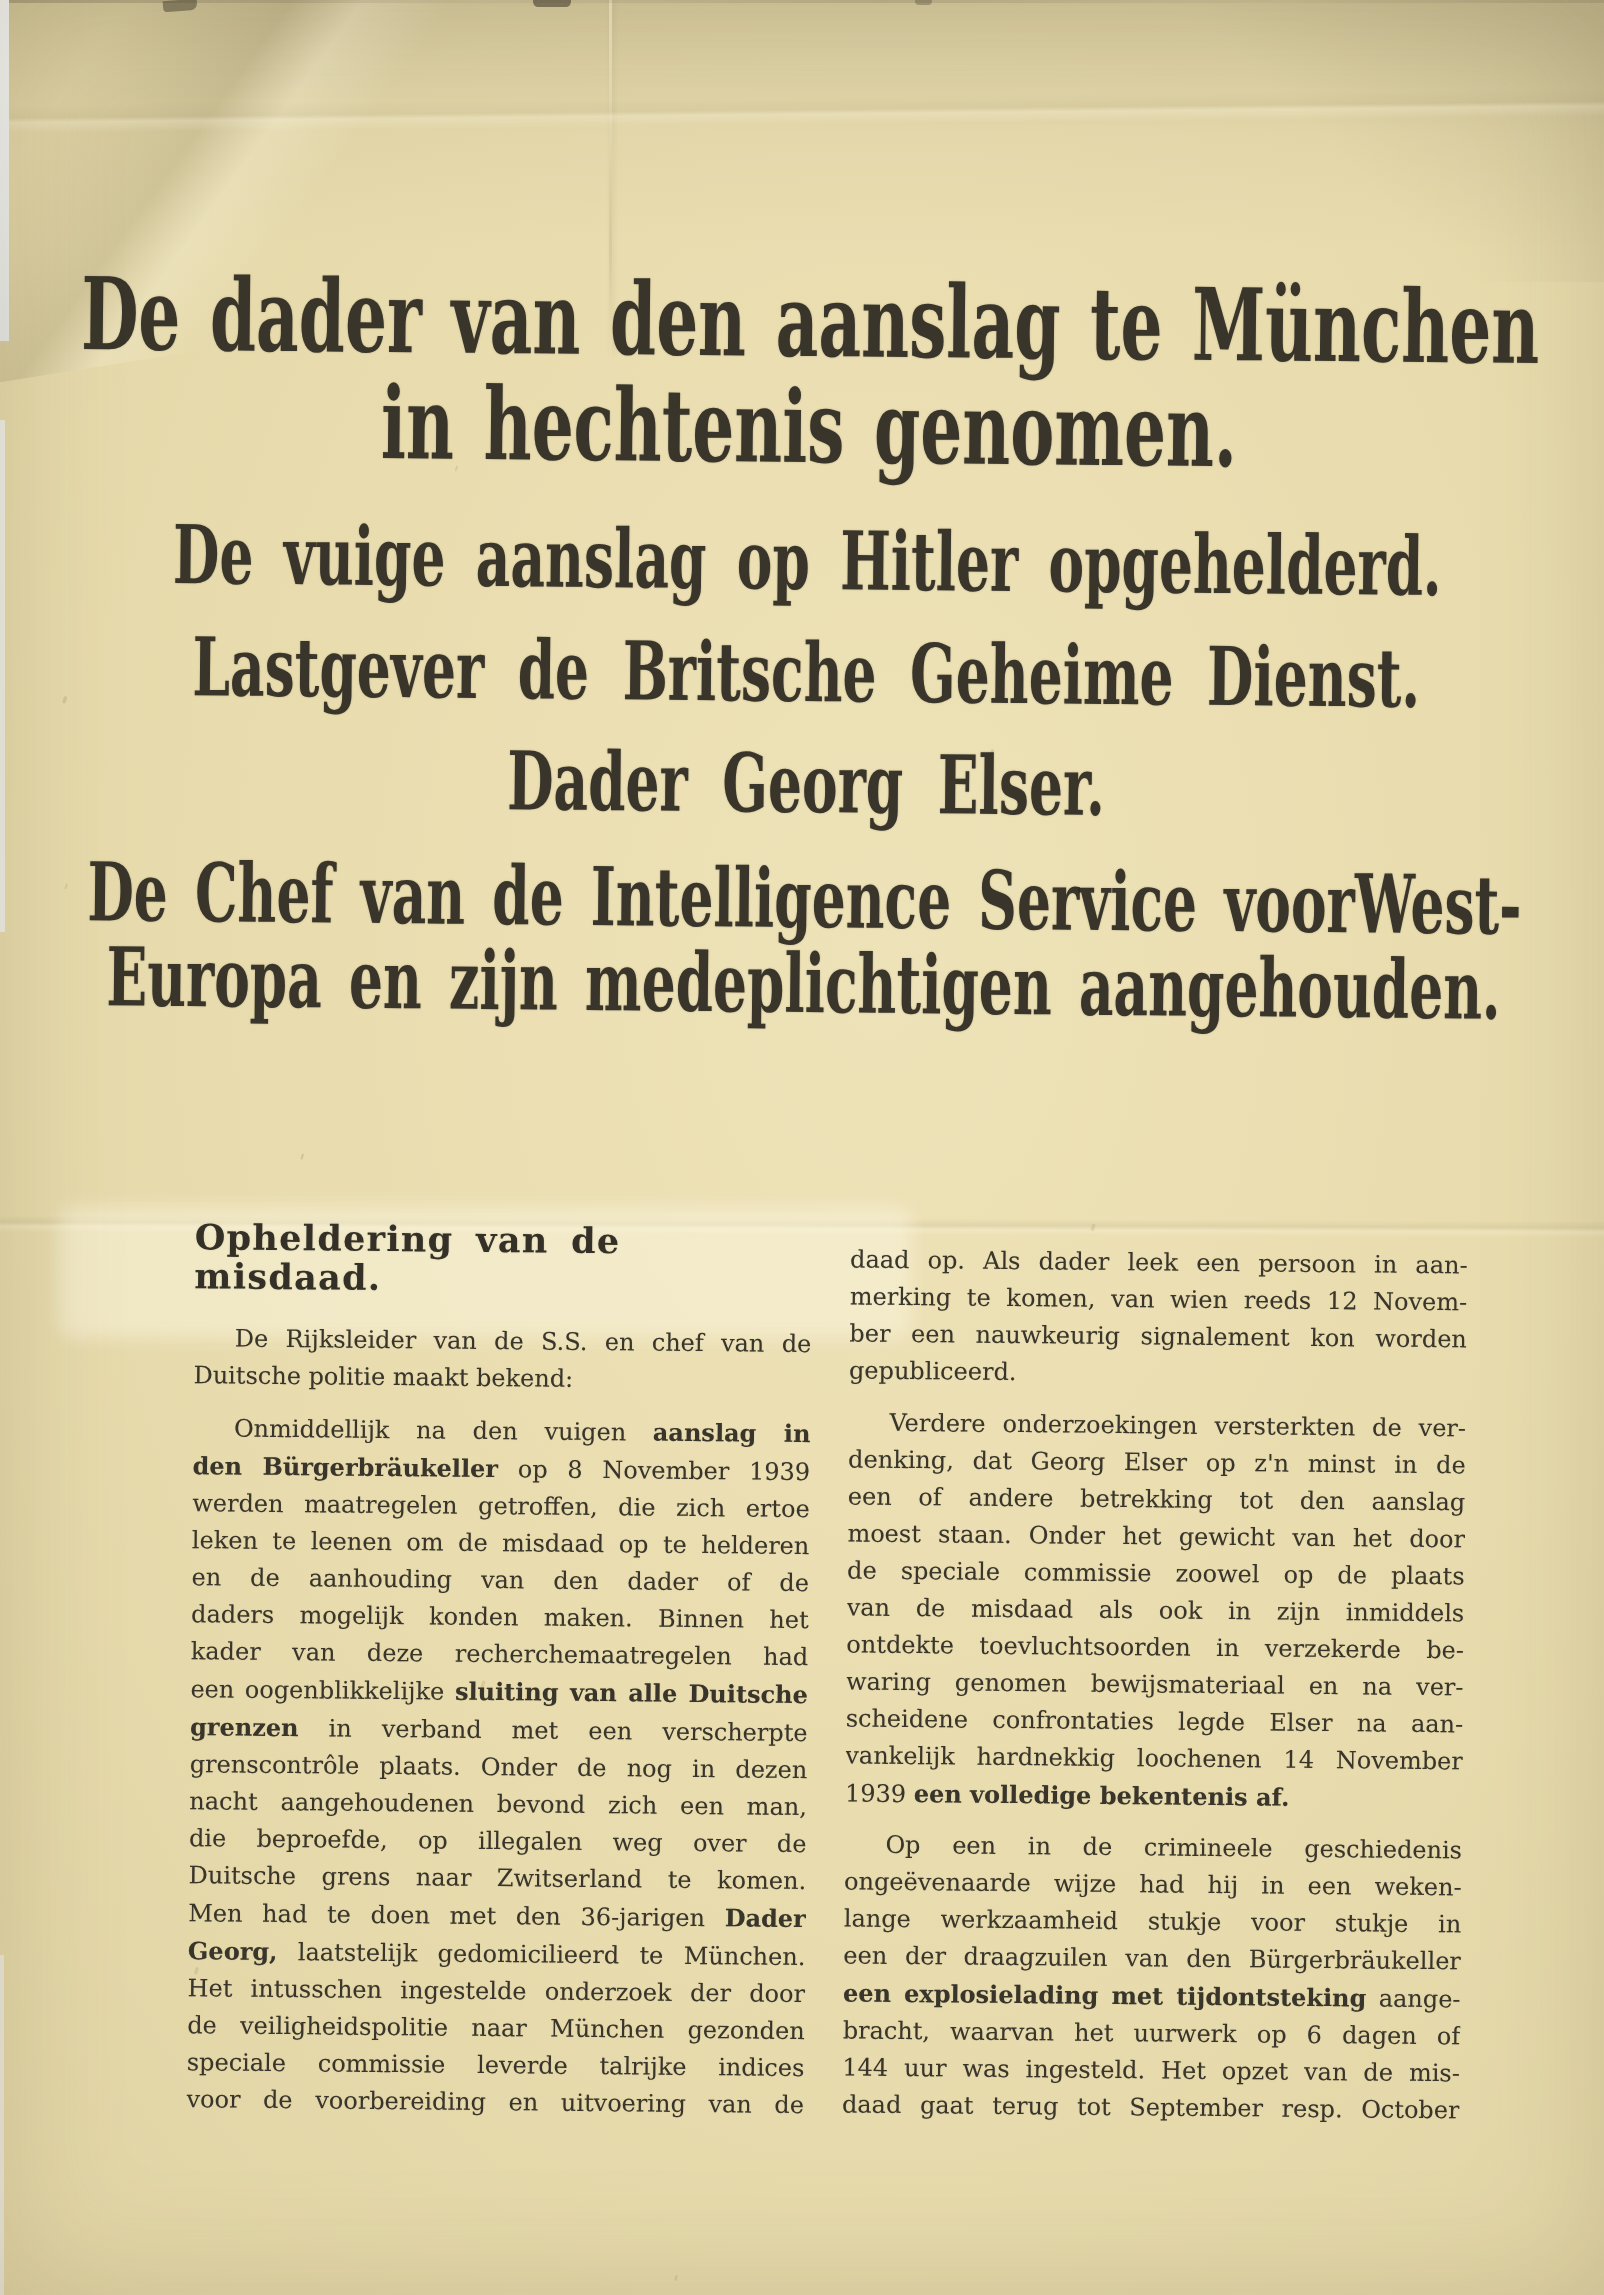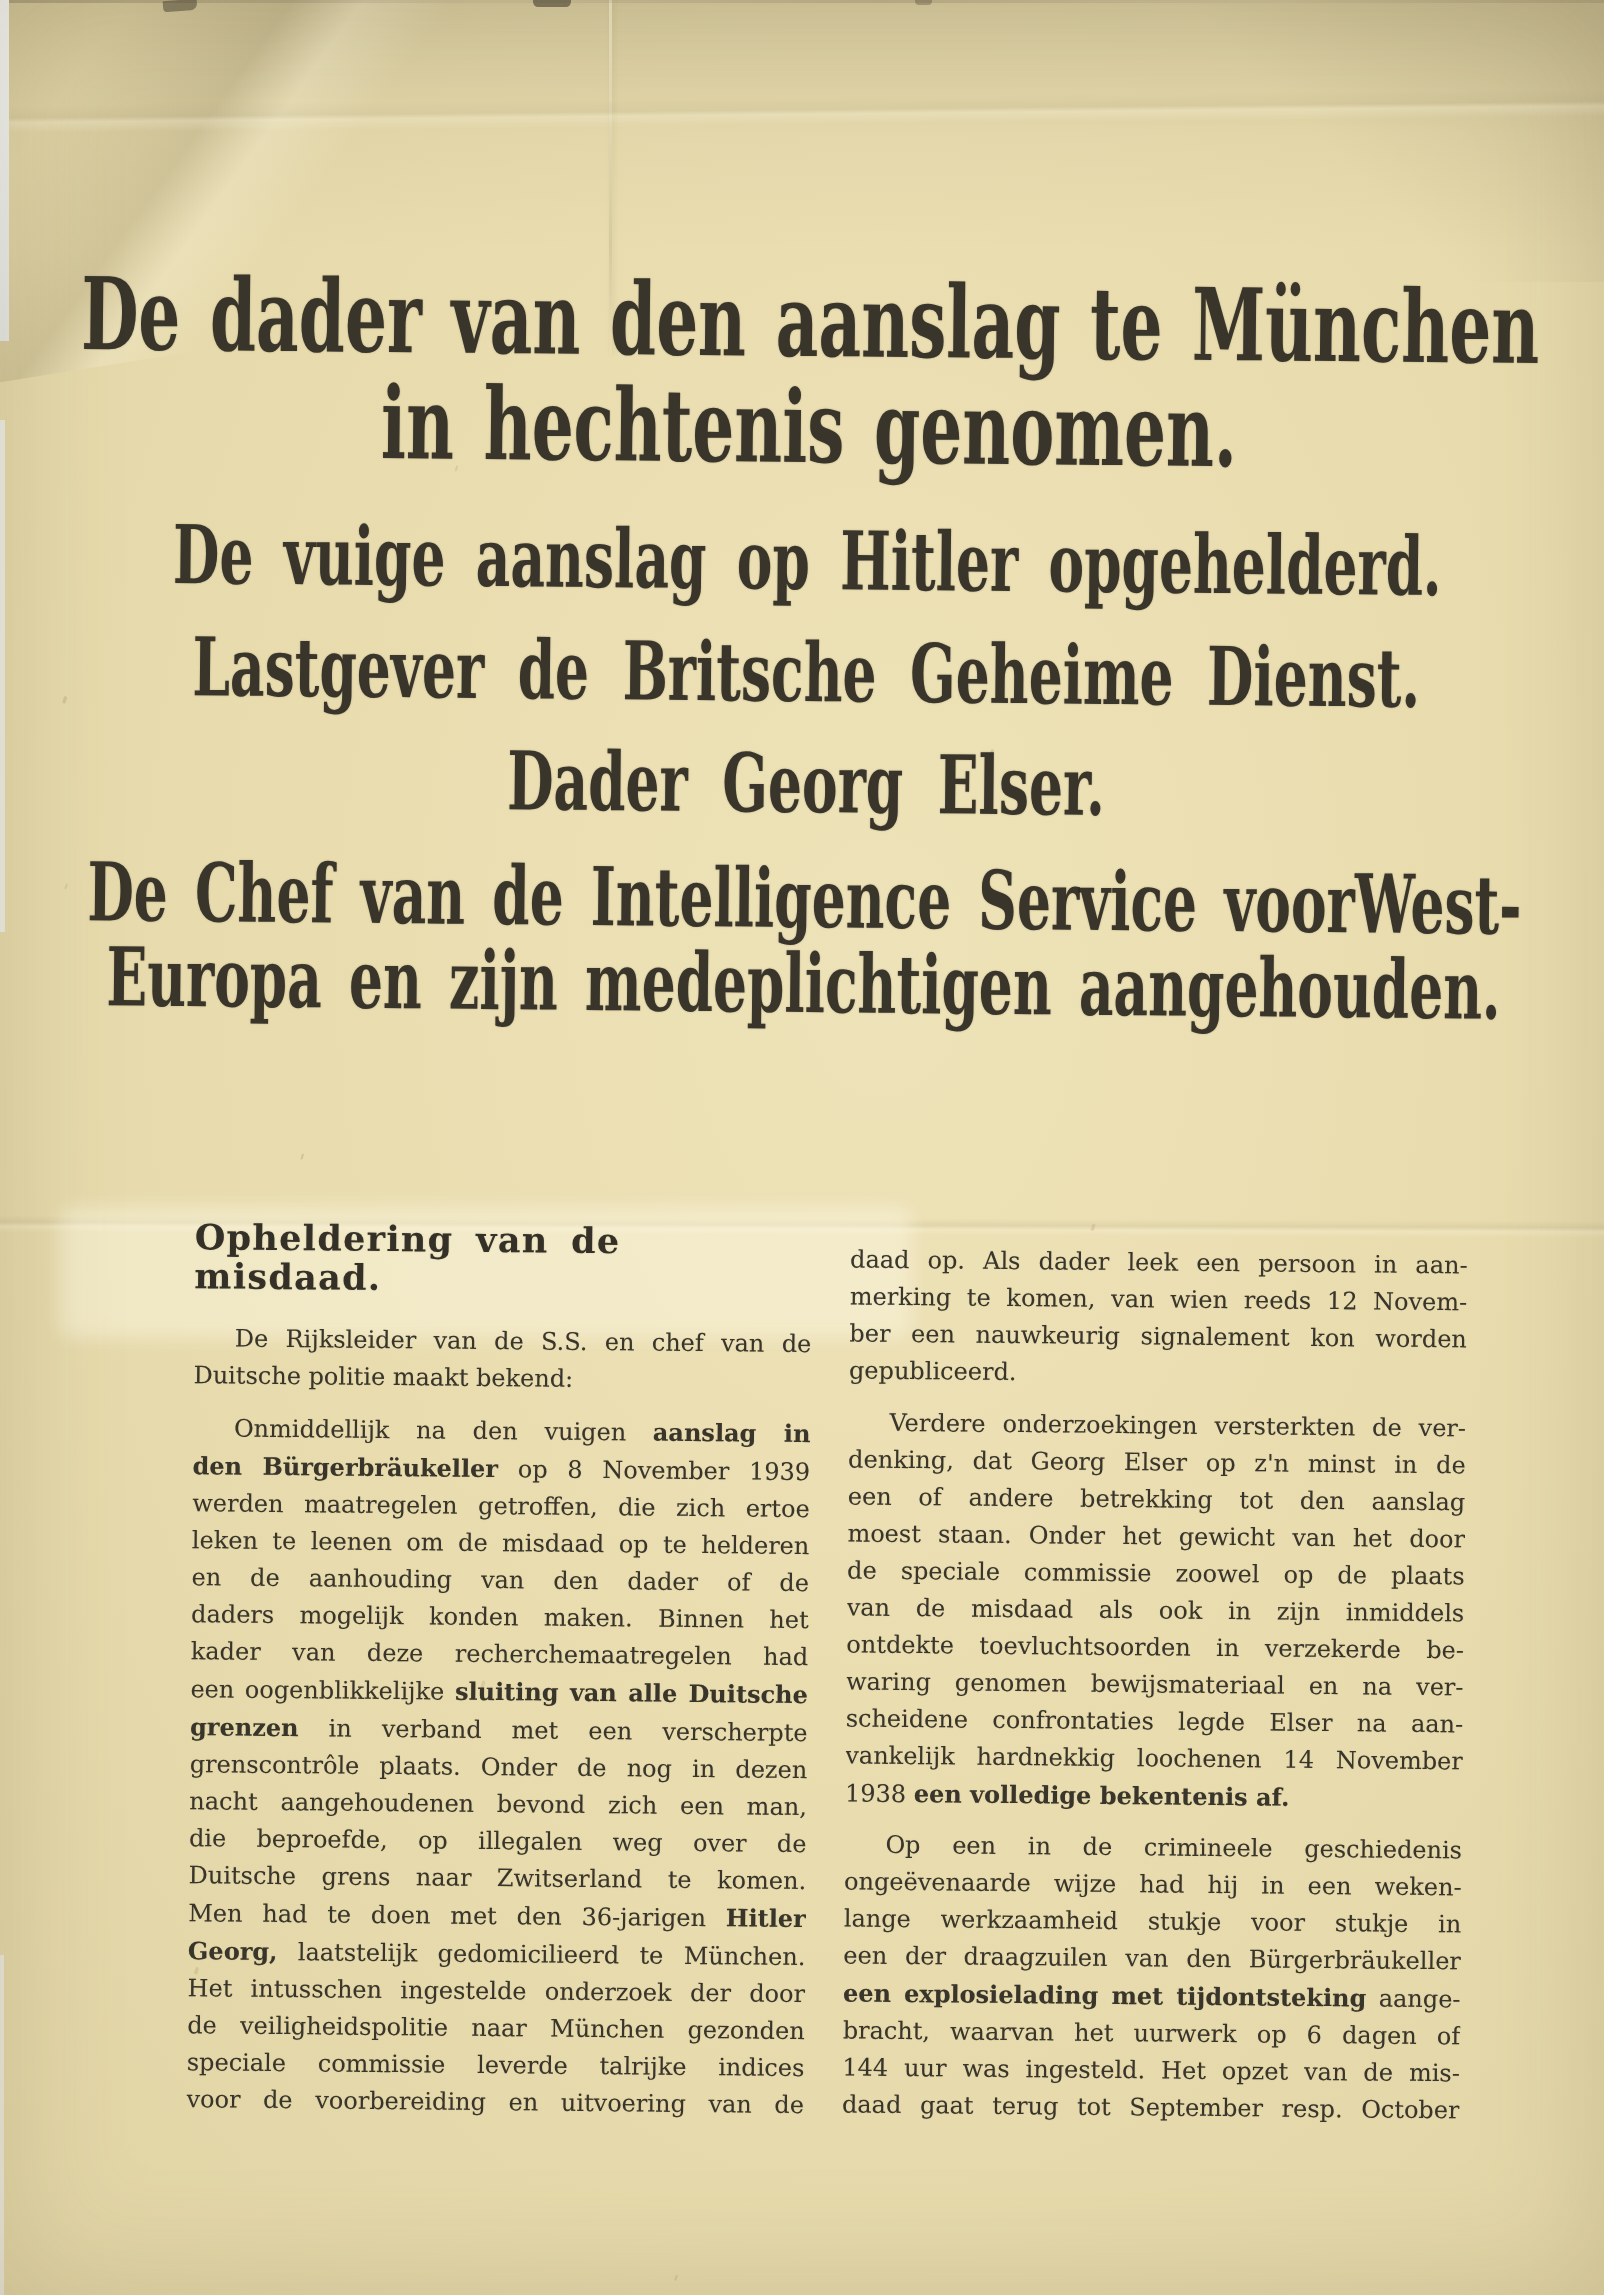--- a/index.html
+++ b/index.html
@@ -141,21 +141,21 @@
               <div class="line"><span>leken te leenen om de misdaad op te helderen</span></div>
               <div class="line"><span>en de aanhouding van den dader of de</span></div>
               <div class="line"><span>daders mogelijk konden maken. Binnen het</span></div>
               <div class="line"><span>kader van deze recherchemaatregelen had</span></div>
               <div class="line"><span>een oogenblikkelijke </span><span class="b">sluiting van alle Duitsche</span></div>
               <div class="line"><span class="b">grenzen</span><span> in verband met een verscherpte</span></div>
               <div class="line"><span>grenscontrôle plaats. Onder de nog in dezen</span></div>
               <div class="line"><span>nacht aangehoudenen bevond zich een man,</span></div>
               <div class="line"><span>die beproefde, op illegalen weg over de</span></div>
               <div class="line"><span>Duitsche grens naar Zwitserland te komen.</span></div>
-              <div class="line"><span>Men had te doen met den 36-jarigen </span><span class="b">Hitler</span></div>
+              <div class="line"><span>Men had te doen met den 36-jarigen </span><span class="b">Dader</span></div>
               <div class="line"><span class="b">Georg,</span><span> laatstelijk gedomicilieerd te München.</span></div>
               <div class="line"><span>Het intusschen ingestelde onderzoek der door</span></div>
               <div class="line"><span>de veiligheidspolitie naar München gezonden</span></div>
               <div class="line"><span>speciale commissie leverde talrijke indices</span></div>
               <div class="line"><span>voor de voorbereiding en uitvoering van de</span></div>
             </div>
           </div>
       </div>
       <div class="column col-right">
         <div class="col-body">
@@ -169,21 +169,21 @@
               <div class="line indent"><span>Verdere onderzoekingen versterkten de ver-</span></div>
               <div class="line"><span>denking, dat Georg Elser op z'n minst in de</span></div>
               <div class="line"><span>een of andere betrekking tot den aanslag</span></div>
               <div class="line"><span>moest staan. Onder het gewicht van het door</span></div>
               <div class="line"><span>de speciale commissie zoowel op de plaats</span></div>
               <div class="line"><span>van de misdaad als ook in zijn inmiddels</span></div>
               <div class="line"><span>ontdekte toevluchtsoorden in verzekerde be-</span></div>
               <div class="line"><span>waring genomen bewijsmateriaal en na ver-</span></div>
               <div class="line"><span>scheidene confrontaties legde Elser na aan-</span></div>
               <div class="line"><span>vankelijk hardnekkig loochenen 14 November</span></div>
-              <div class="line last"><span>1938 </span><span class="b">een volledige bekentenis af.</span></div>
+              <div class="line last"><span>1939 </span><span class="b">een volledige bekentenis af.</span></div>
             </div>
             <div class="para">
               <div class="line indent"><span>Op een in de crimineele geschiedenis</span></div>
               <div class="line"><span>ongeëvenaarde wijze had hij in een weken-</span></div>
               <div class="line"><span>lange werkzaamheid stukje voor stukje in</span></div>
               <div class="line"><span>een der draagzuilen van den Bürgerbräukeller</span></div>
               <div class="line"><span class="b">een explosielading met tijdontsteking</span><span> aange-</span></div>
               <div class="line"><span>bracht, waarvan het uurwerk op 6 dagen of</span></div>
               <div class="line"><span>144 uur was ingesteld. Het opzet van de mis-</span></div>
               <div class="line"><span>daad gaat terug tot September resp. October</span></div>

